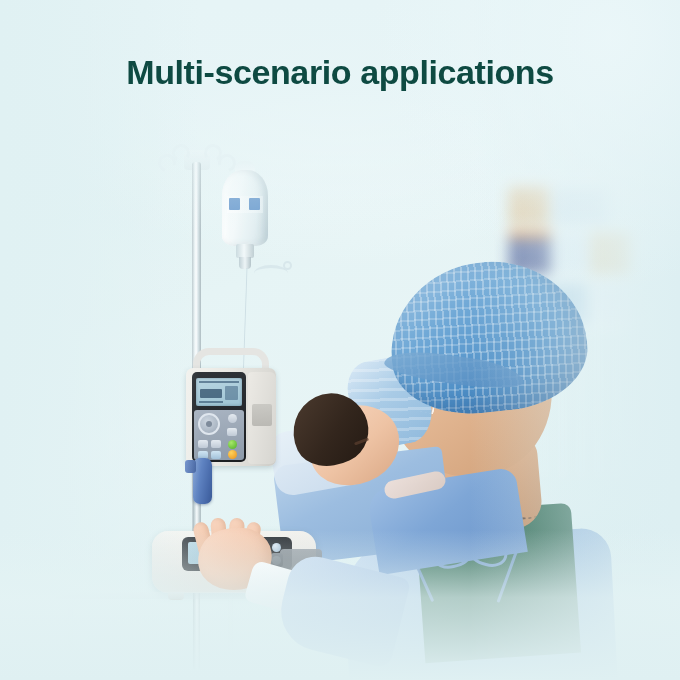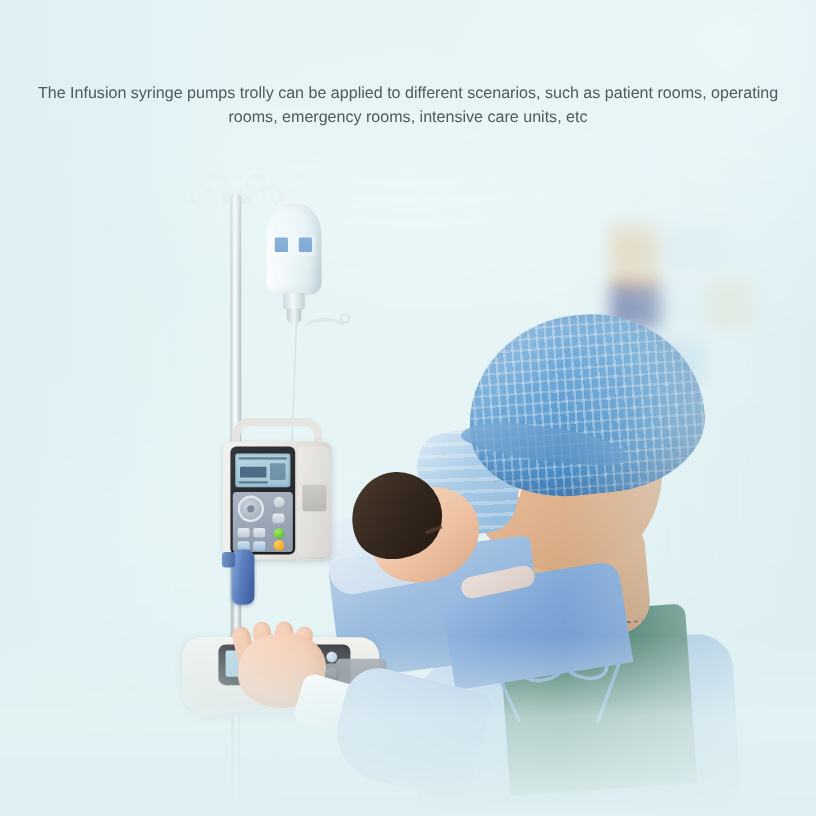--- a/index.html
+++ b/index.html
@@ -591,16 +591,16 @@
 
   </div>
 
   <div class="fade" id="fade-top"></div>
   <div class="fade" id="fade-left"></div>
   <div class="fade" id="fade-right"></div>
   <div class="fade" id="fade-topright"></div>
   <div class="fade" id="fade-bottom"></div>
 
   <div id="header">
-    <div id="subtitle">The Infusion syringe pumps trolly can be applied to different scenarios, such as patient rooms, operating rooms, emergency rooms, intensive care units, etc</div>
+    <div id="title">Multi-scenario applications</div>
   </div>
 
 </div>
 
 </body></html>

